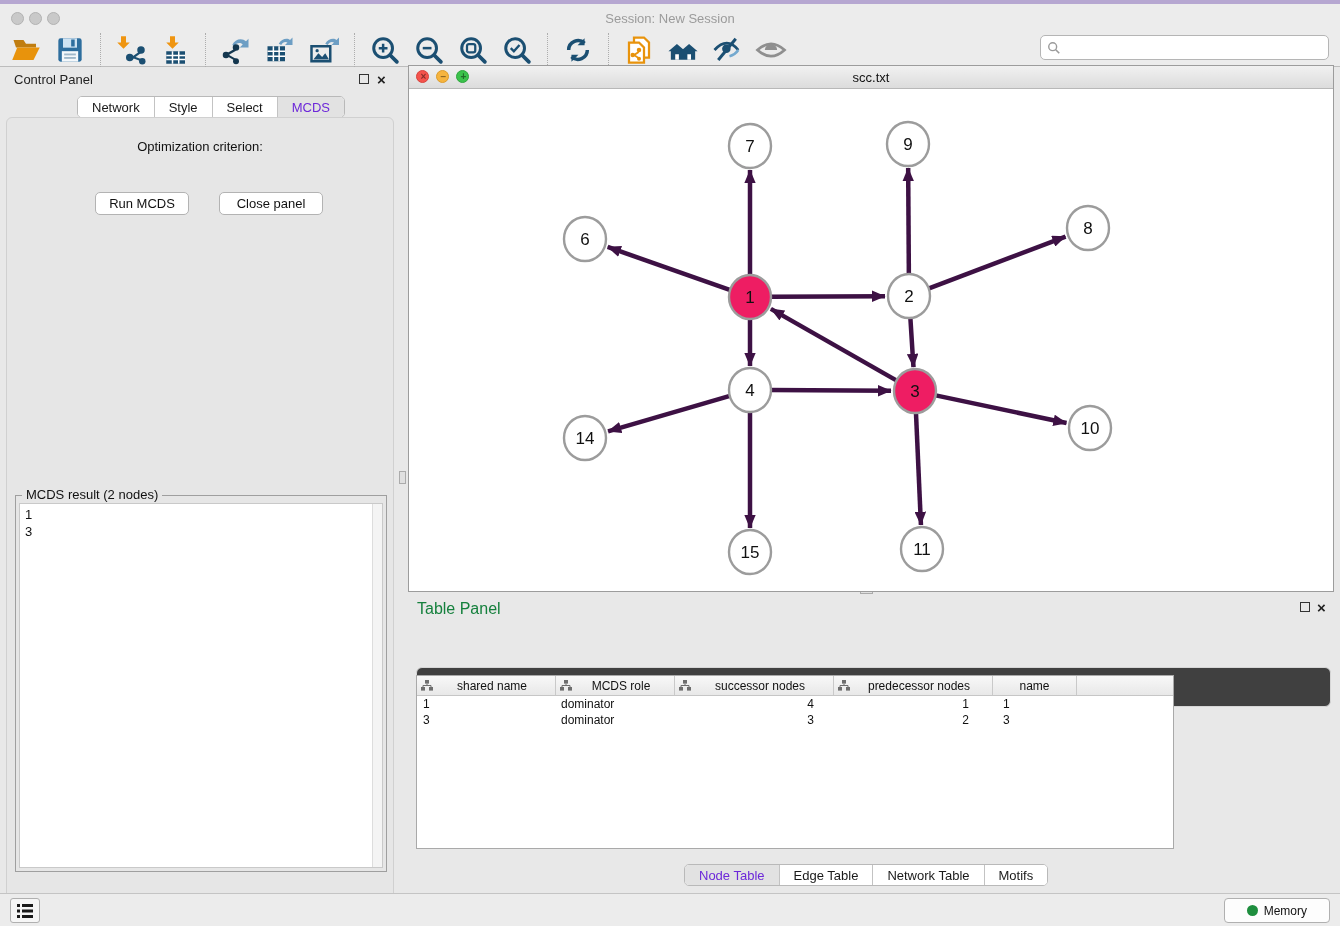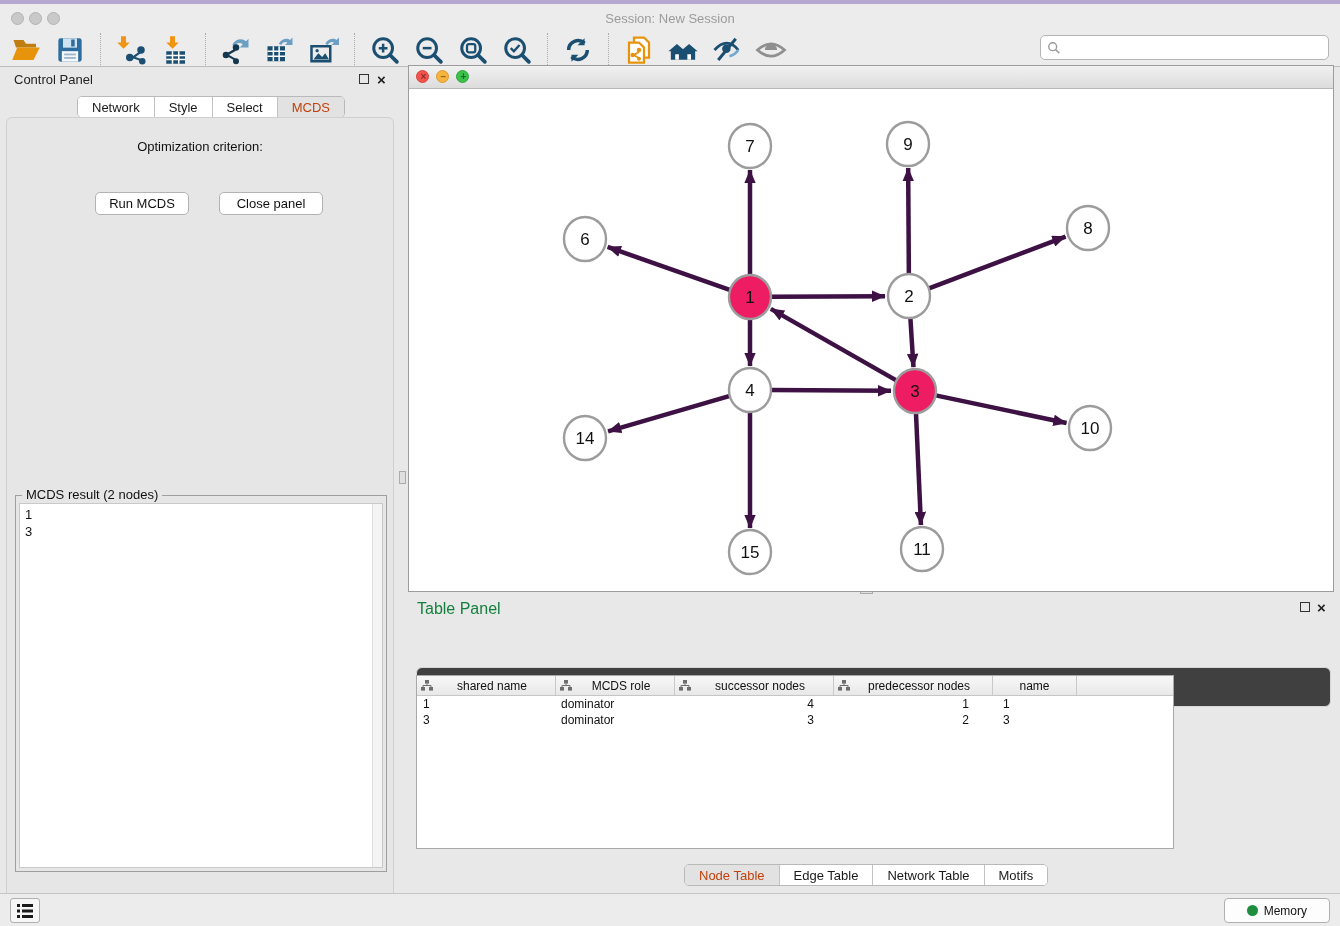--- a/index.html
+++ b/index.html
@@ -26,21 +26,21 @@
   .search-box input { border:none; outline:none; flex:1; font-size:12px; font-family:"Liberation Sans",sans-serif; background:transparent; }
 
   
   .cp-title { position:absolute; left:14px; top:72px; font-size:13px; color:#222; }
   .float-btn { position:absolute; width:10px; height:10px; border:1.5px solid #333; }
   .close-btn { position:absolute; font-size:15px; font-weight:bold; color:#222; line-height:12px; }
 
   .segbar { position:absolute; display:flex; border:1px solid #b9b9b9; border-radius:5px; overflow:hidden; background:#fff; height:22px; }
   .seg { font-size:13px; padding:3px 14px; background:#fff; color:#1a1a1a; border-right:1px solid #c3c3c3; white-space:nowrap; }
   .seg:last-child { border-right:none; }
-  .seg.selected { background:#e2e2e2; color:#c2410c; }
+  .seg.selected { background:#e2e2e2; color:#6d28d9; }
 
   .cp-content { position:absolute; left:6px; top:117px; width:388px; height:845px; background:#e6e6e6; border:1px solid #d0d0d0; border-radius:6px; }
   .opt-label { position:absolute; top:21px; width:100%; text-align:center; font-size:13px; color:#111; }
   .dropdown { position:absolute; left:38px; top:44px; width:312px; height:24px; background:#fff; border:1px solid #b3b3b3; border-radius:5px; display:flex; align-items:center; font-size:13px; padding-left:10px; color:#111; }
   .stepper { position:absolute; right:6px; top:3px; width:12px; height:16px; }
   .stepper .up, .stepper .dn { position:absolute; left:1px; width:0; height:0; border-left:5px solid transparent; border-right:5px solid transparent; }
   .stepper .up { top:1px; border-bottom:5px solid #666; }
   .stepper .dn { bottom:1px; border-top:5px solid #666; }
   .btn { position:absolute; height:23px; background:#fff; border:1px solid #b3b3b3; border-radius:5px; font-size:13px; color:#111; display:flex; align-items:center; justify-content:center; }
 
@@ -281,20 +281,21 @@
     <div class="net-titlebar">
       <div class="traffic t-red" style="left:7px; top:4px;">
           <div class="sym">×</div>
         </div>
       <div class="traffic t-yel" style="left:27px; top:4px;">
           <div class="sym">−</div>
         </div>
       <div class="traffic t-grn" style="left:47px; top:4px;">
           <div class="sym">+</div>
         </div>
+      <div class="net-title">scc.txt</div>
     </div>
     <svg id="graph-svg" width="924" height="502" viewBox="0 0 924 502">
         <defs>
           <marker id="arrow" viewBox="0 0 12 10" refX="11.5" refY="5" markerWidth="14" markerHeight="11.5" orient="auto" markerUnits="userSpaceOnUse">
             <path d="M0,0 L12,5 L0,10 Z" fill="#3d1144"></path>
           </marker>
         </defs>
         <line x1="341" y1="188" x2="341" y2="81" stroke="#3d1144" stroke-width="4.5" marker-end="url(#arrow)"></line>
         <line x1="322.1317639798796" y1="201.36752915656376" x2="198.64188322414446" y2="157.9589650121235" stroke="#3d1144" stroke-width="4.5" marker-end="url(#arrow)"></line>
         <line x1="360.999604457761" y1="207.87421632416502" x2="476.0004746506868" y2="207.15094041100198" stroke="#3d1144" stroke-width="4.5" marker-end="url(#arrow)"></line>

